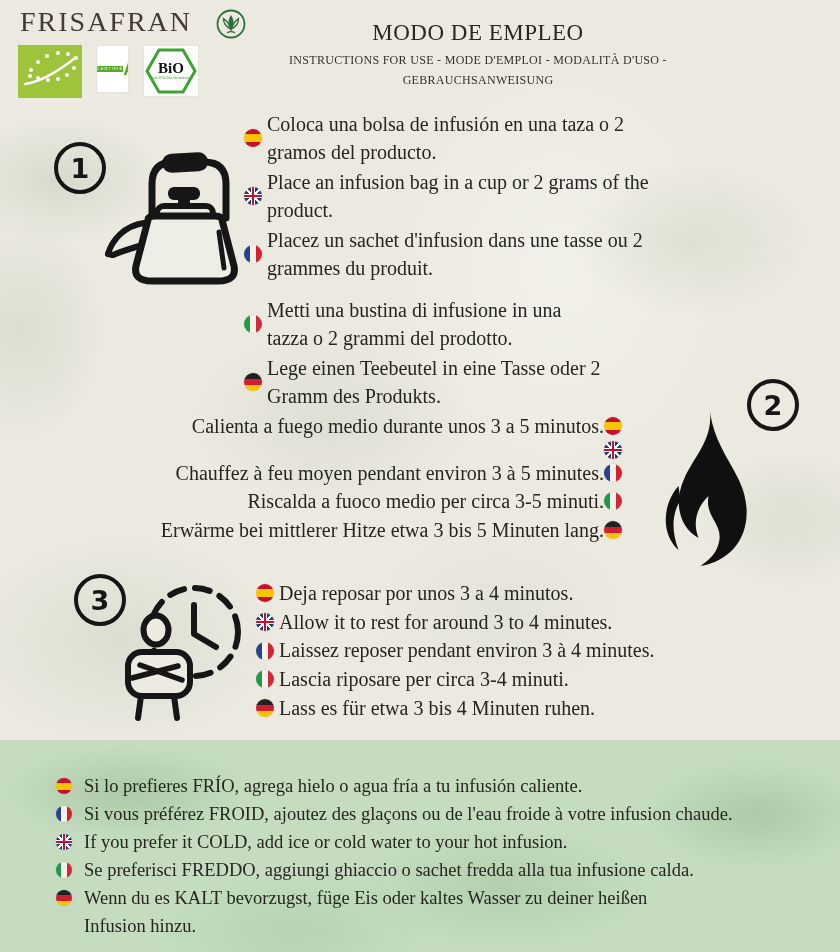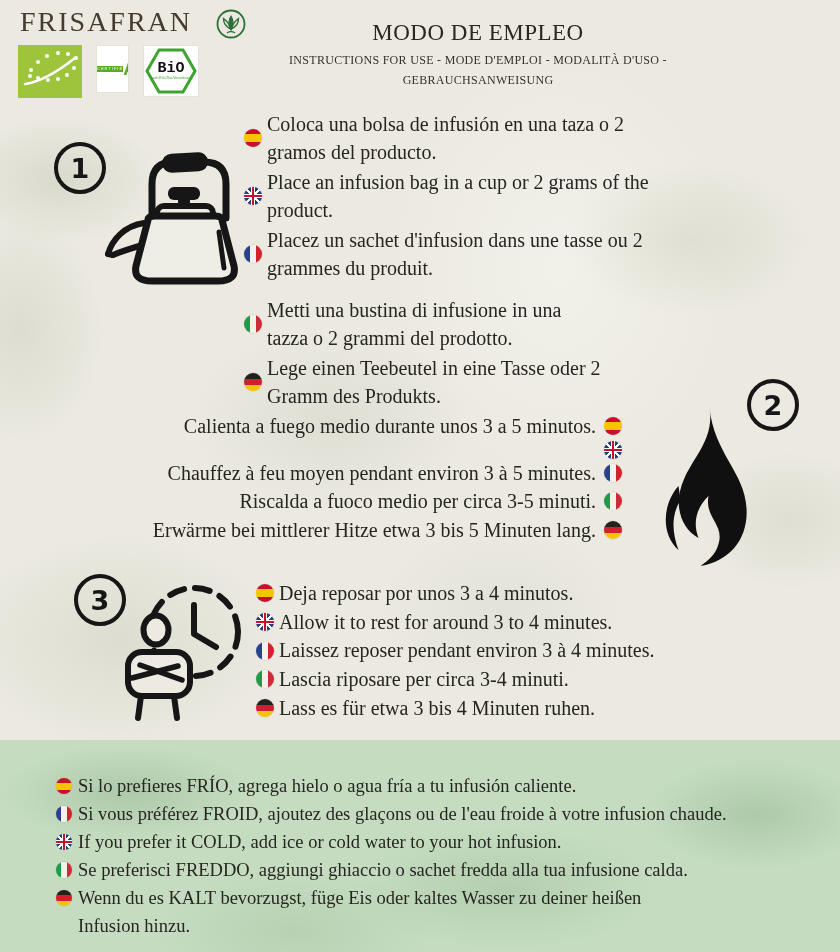--- a/index.html
+++ b/index.html
@@ -47,21 +47,21 @@
   }
   .ab-top{font-family:"Liberation Sans",sans-serif;font-size:4px;letter-spacing:1px;color:#fff;background:#57ab27;width:100%;text-align:center;line-height:6px;}
   .ab-main{font-family:"Liberation Sans",sans-serif;font-weight:bold;font-size:18px;color:#57ab27;line-height:24px;}
   .ab-sub1{font-family:"Liberation Sans",sans-serif;font-size:3.5px;color:#fff;background:#57ab27;width:100%;text-align:center;line-height:6px;}
   .ab-sub2{font-family:"Liberation Sans",sans-serif;font-size:3.5px;color:#57ab27;width:100%;text-align:center;line-height:6px;}
   .bio-box{
     width:56px;height:52px;background:#fff;border:1px solid #e3e3da;box-sizing:border-box;
     display:flex;align-items:center;justify-content:center;position:relative;
   }
   .bio-inner{position:absolute;inset:0;display:flex;flex-direction:column;align-items:center;justify-content:center;}
-  .bio-label{font-family:Liberation Mono, monospace;font-weight:bold;font-size:15px;color:#111;line-height:15px;z-index:2;}
+  .bio-label{font-family:Liberation Serif, serif;font-weight:bold;font-size:15px;color:#111;line-height:15px;z-index:2;}
   .bio-sub{font-family:"Liberation Sans",sans-serif;font-size:3.5px;color:#3fa32f;line-height:4.5px;z-index:2;}
 
   .title-block{position:absolute;left:115px;top:20px;width:726px;text-align:center;}
   .page-title{margin:0;font-weight:normal;font-size:23px;letter-spacing:.5px;color:#2b2824;}
   .page-subtitle{margin-top:4px;font-size:12px;letter-spacing:.3px;line-height:20px;white-space:pre-line;color:#33322b;}
 
   
   .num-badge{
     position:absolute;width:52px;height:52px;border:4.5px solid #161616;border-radius:50%;
     display:flex;align-items:center;justify-content:center;box-sizing:border-box;
@@ -80,21 +80,21 @@
   .step-list{position:absolute;display:flex;flex-direction:column;}
   .list-1{left:244px;top:110px;width:500px;}
   .list-2{left:10px;top:412px;width:612px;}
   .list-3{left:256px;top:579px;width:520px;}
   .row{
     display:flex;align-items:center;gap:5px;
     font-size:20px;line-height:28px;margin-bottom:2px;
   }
   .row .txt{white-space:pre-line;}
   .list-1 .row-it{margin-top:12px;}
-  .list-2 .row{justify-content:flex-end;margin-bottom:0;line-height:28.5px;gap:8px;}
+  .list-2 .row{justify-content:flex-end;margin-bottom:0;line-height:28.5px;gap:0;}
   .list-3 .row{line-height:28.7px;margin-bottom:0;}
 
   .flag{
     width:18px;height:18px;border-radius:50%;flex:0 0 auto;
     box-shadow:0 0 0 .5px rgba(0,0,0,.12);
   }
   .flag[data-flag="es"]{background:linear-gradient(180deg,#c8102e 0 30%,#f7c500 30% 72%,#c8102e 72%);}
   .flag[data-flag="gb"]{
     background-color:#20407e;
     background-image:
@@ -105,21 +105,21 @@
       linear-gradient(45deg, transparent 45.5%, #fff 45.5% 54.5%, transparent 54.5%),
       linear-gradient(135deg, transparent 45.5%, #fff 45.5% 54.5%, transparent 54.5%);
   }
   .flag[data-flag="fr"]{background:linear-gradient(90deg,#27418f 0 34%,#f4f1ea 34% 66%,#d3212d 66%);}
   .flag[data-flag="it"]{background:linear-gradient(90deg,#1f9a49 0 34%,#f4f1ea 34% 66%,#cd2b37 66%);}
   .flag[data-flag="de"]{background:linear-gradient(180deg,#21211f 0 34%,#d01f2e 34% 67%,#f5c400 67%);}
 
   
   .cold-list{position:absolute;left:56px;top:772px;width:764px;display:flex;flex-direction:column;}
   .cold-list .row{
-    font-size:18.5px;line-height:28px;margin-bottom:0;gap:6px;align-items:flex-start;
+    font-size:18.5px;line-height:28px;margin-bottom:0;gap:12px;align-items:flex-start;
   }
   .cold-list .flag{width:16px;height:16px;margin-top:6px;}
 </style>
 </head>
 <body>
 
 <div class="page">
   <div class="texture"></div>
   <div class="green-band"></div>
 

